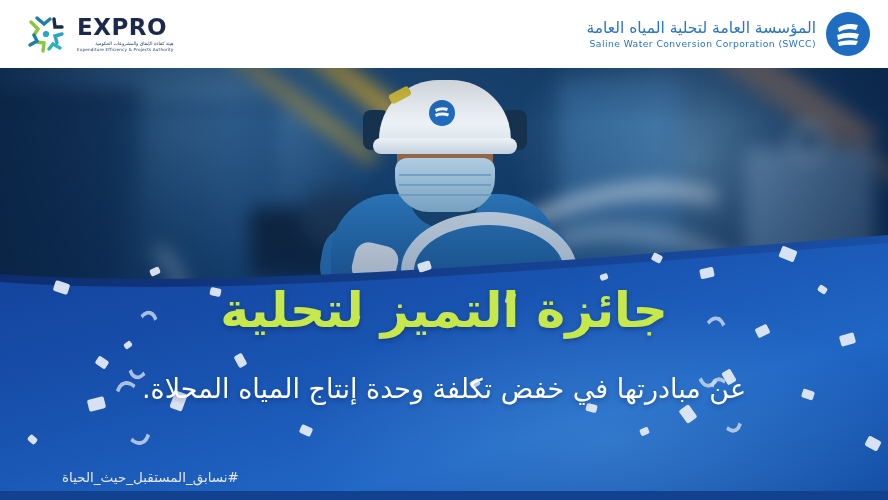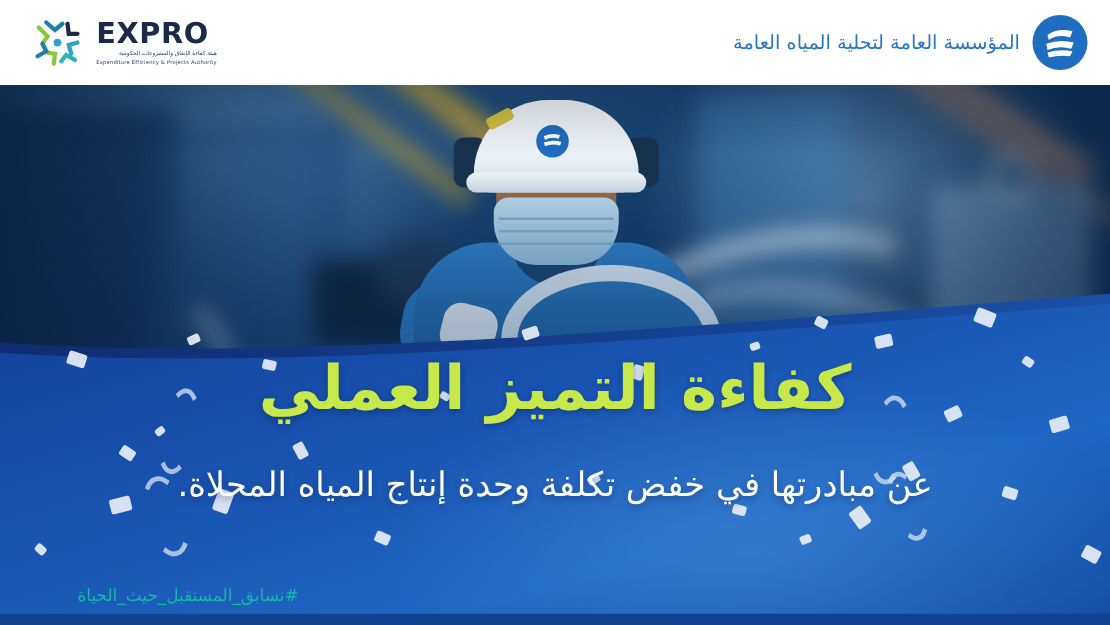--- a/index.html
+++ b/index.html
@@ -182,21 +182,21 @@
     letter-spacing:0px;line-height:1.1;
     text-shadow:0 2px 5px rgba(0,20,60,.35);
   }
   .subtitle{
     position:absolute;left:0;right:0;top:372px;z-index:25;text-align:center;
     direction:rtl;font-size:27px;color:#ffffff;line-height:1.25;
     text-shadow:0 2px 5px rgba(0,20,60,.3);
   }
   .hashtag{
     position:absolute;left:62px;top:469px;z-index:25;
-    direction:rtl;font-size:13.5px;color:#14b8a6;letter-spacing:.3px;
+    direction:rtl;font-size:13.5px;color:#e5e5e5;letter-spacing:.3px;
   }
 </style>
 </head>
 <body>
 
 <div class="stage">
 
   <div class="header">
 
     <div class="expro-block">
@@ -217,20 +217,21 @@
       <div class="expro-text">
         <span class="expro-name">EXPRO</span>
         <span class="expro-sub-ar">هيئة كفاءة الإنفاق والمشروعات الحكومية</span>
         <span class="expro-sub-en">Expenditure Efficiency &amp; Projects Authority</span>
       </div>
     </div>
 
     <div class="swcc-block">
       <div class="swcc-text">
         <span class="swcc-ar">المؤسسة العامة لتحلية المياه العامة</span>
+        <span class="swcc-en">Saline Water Conversion Corporation (SWCC)</span>
       </div>
       <div class="swcc-emblem">
         <svg width="44" height="44" viewBox="0 0 44 44">
           <path d="M12 16 Q20 10 32 13 L30 18 Q20 15 13 20 Z" fill="#ffffff"></path>
           <path d="M11 23 Q22 19 33 22 L31 27 Q21 24 12 28 Z" fill="#ffffff"></path>
           <path d="M12 30 Q22 27 32 29 L30 33 Q21 32 13 34 Z" fill="#ffffff"></path>
         </svg>
       </div>
     </div>
   </div>
@@ -337,17 +338,17 @@
       <div class="cf" style="left:682px;top:176px;width:12px;height:16px;transform:rotate(-36deg)"></div>
       <div class="cfd" style="left:128px;top:80px;width:22px;height:62px;transform:rotate(12deg)"></div>
       <div class="cfd" style="left:116px;top:150px;width:26px;height:58px;transform:rotate(-16deg)"></div>
       <div class="cfd" style="left:696px;top:86px;width:24px;height:64px;transform:rotate(8deg)"></div>
       <div class="cfd" style="left:712px;top:146px;width:20px;height:50px;transform:rotate(-20deg)"></div>
     </div>
 
     <div class="banner-bottom"></div>
   </div>
 
-  <div class="headline">كفاءة التميز العملي</div>
+  <div class="headline">جائزة التميز لتحلية</div>
   <div class="subtitle">عن مبادرتها في خفض تكلفة وحدة إنتاج المياه المحلاة.</div>
   <div class="hashtag">#نسابق_المستقبل_حيث_الحياة</div>
 
 </div>
 
 </body></html>

